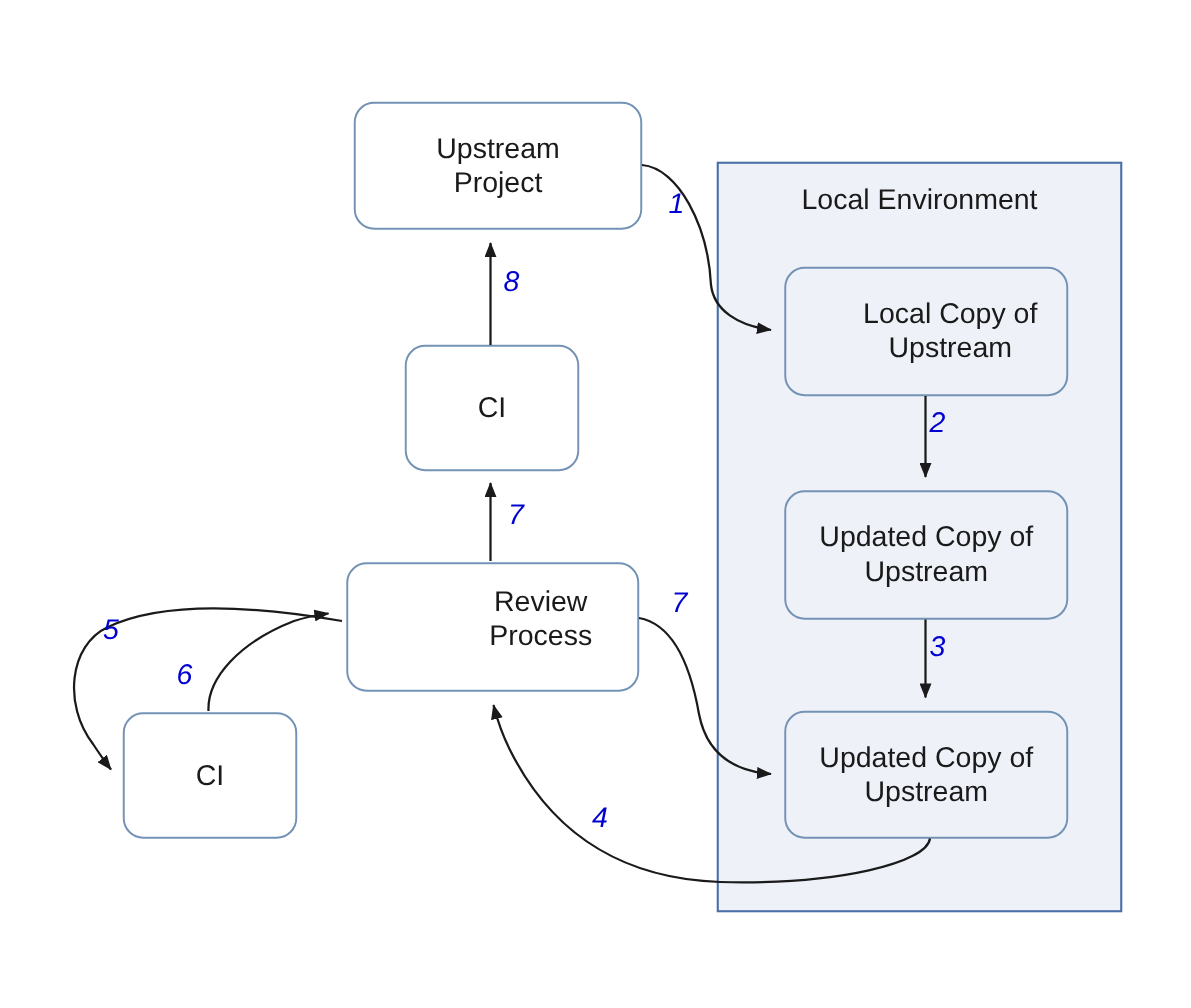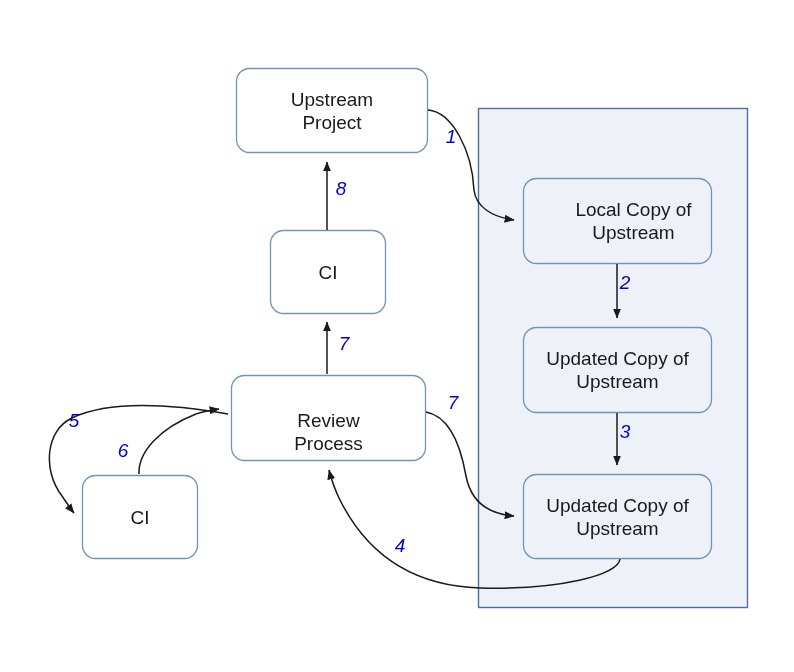--- a/index.html
+++ b/index.html
@@ -101,27 +101,28 @@
 
     <path d="M 139,474 C 138,452 160,428 196,414 C 205,411 212,410 219,409" fill="none" stroke="#1a1a1a" stroke-width="1.5" marker-end="url(#arrowhead)"></path>
 
     <path d="M 327,374 L 327,322" fill="none" stroke="#1a1a1a" stroke-width="1.5" marker-end="url(#arrowhead)"></path>
 
     <path d="M 426,412 C 448,416 460,442 466,476 C 471,502 488,514 514,516" fill="none" stroke="#1a1a1a" stroke-width="1.5" marker-end="url(#arrowhead)"></path>
 
     <path d="M 327,230 L 327,162" fill="none" stroke="#1a1a1a" stroke-width="1.5" marker-end="url(#arrowhead)"></path>
   </svg>
 
+  <div class="group-title" style="left:478px; top:122px; width:270px;">Local Environment</div>
 
   <div class="node-label" style="left:236px; top:68px; width:192px; height:85px;">Upstream
 Project</div>
 
   <div class="node-label" style="left:270px; top:230px; width:116px; height:84px;">CI</div>
 
-  <div class="node-label" style="left:231px; top:385px; width:195px; height:94px;">Review
+  <div class="node-label" style="left:231px; top:366px; width:195px; height:94px;padding-left:32px;">Review
 Process</div>
 
   <div class="node-label" style="left:82px; top:475px; width:116px; height:84px;">CI</div>
 
   <div class="node-label" style="left:523px; top:178px; width:189px; height:86px;margin-left:16px;">Local Copy of
 Upstream</div>
 
   <div class="node-label" style="left:523px; top:327px; width:189px; height:86px;">Updated Copy of
 Upstream</div>
 

